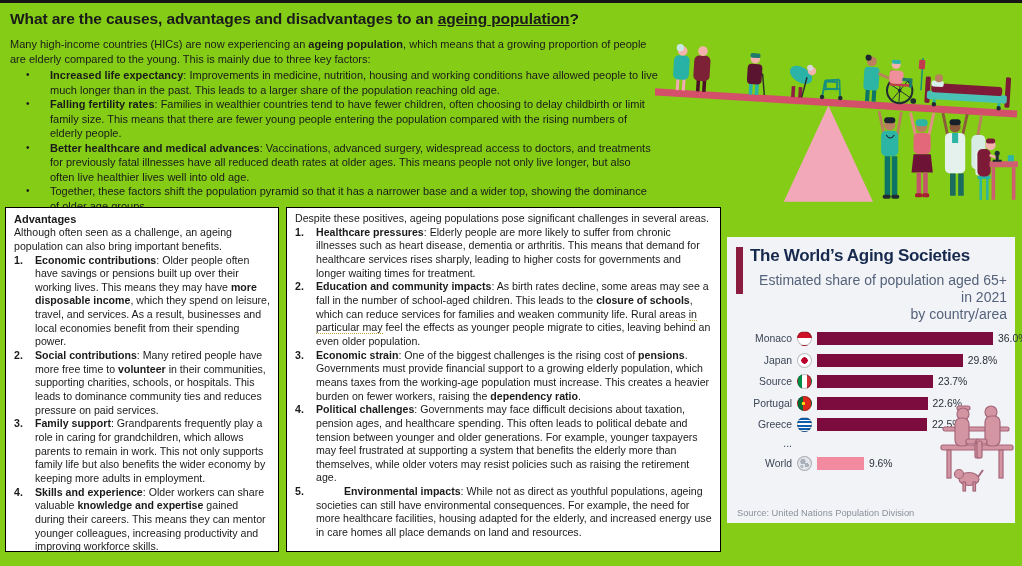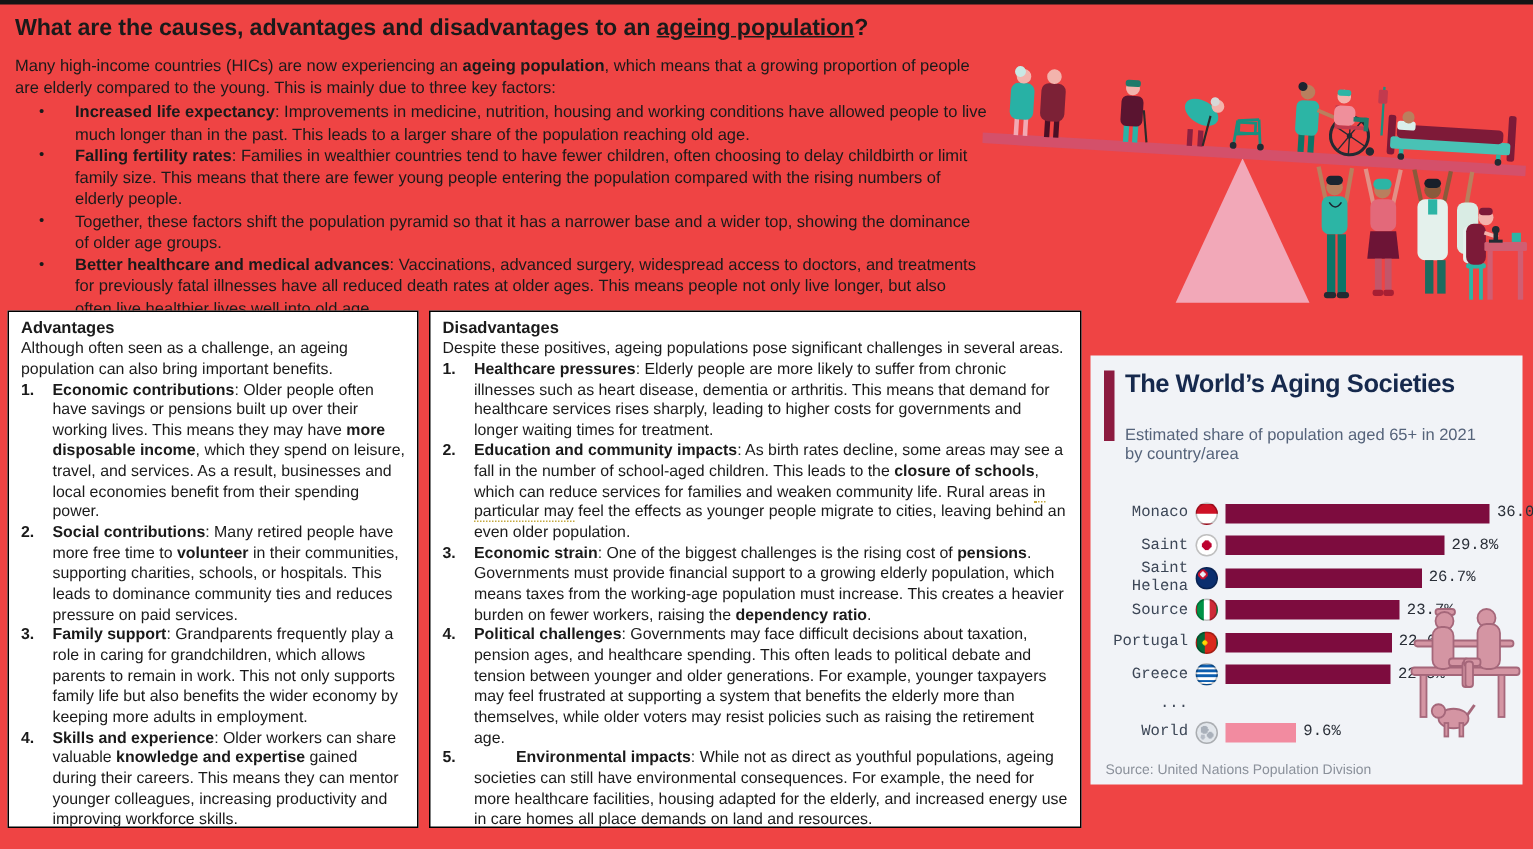--- a/index.html
+++ b/index.html
@@ -1,16 +1,16 @@
 <!DOCTYPE html>
 <html><head>
 <meta charset="utf-8">
 <style>
   html,body{margin:0;padding:0;background:#fff;}
-  .page{position:relative;width:1022px;height:566px;background:#ef4444;overflow:hidden;
+  .page{position:relative;width:1022px;height:566px;background:#84cc16;overflow:hidden;
         font-family:"Liberation Sans",sans-serif;color:#1a1a1a;}
   .top-rule{position:absolute;left:0;top:0;width:100%;height:3px;background:#151515;}
   
   .doc-title{position:absolute;left:10px;top:10px;width:650px;margin:0;
              font-size:15.5px;font-weight:700;letter-spacing:-0.1px;}
   .intro{position:absolute;left:10px;top:37px;width:648px;font-size:11px;line-height:1.32;}
   .intro p{margin:0 0 2px 0;}
   .intro ul{margin:2px 0 0 0;padding:0;list-style:none;}
   .intro li{position:relative;padding-left:40px;margin:0;}
   .intro li::before{content:"•";position:absolute;left:16px;top:0;font-size:10px;}
@@ -24,22 +24,22 @@
   .box .num{flex:none;width:21px;font-weight:700;}
   .box .itext{flex:1;}
   #advantages-box{left:5px;top:207px;width:274px;height:345px;}
   #disadvantages-box{left:286px;top:207px;width:435px;height:345px;}
   .dotted-u{border-bottom:1.6px dotted #c3a73e;}
   
   .chart{position:absolute;left:727px;top:237px;width:288px;height:286px;background:#f1f3f7;}
   .chart-header{display:flex;align-items:flex-start;padding:10px 8px 2px 9px;}
   .accent-bar{flex:none;width:7px;height:47px;background:#8c1b40;margin-right:7px;}
   .ctitle{font-size:17px;font-weight:800;color:#16294d;line-height:1.1;letter-spacing:-0.3px;margin:0;}
-  .csub{font-size:11px;color:#55637a;line-height:1.22;margin-top:18px;}
-  .chart-rows{margin-top:19px;padding-left:8px;font-family:Liberation Mono, monospace;}
+  .csub{font-size:14px;color:#55637a;line-height:1.22;margin-top:6px;text-align:right;}
+  .chart-rows{margin-top:3px;padding-left:8px;}
   .crow{display:flex;align-items:center;height:21.5px;}
   .crow.cell{height:17px;}
   .clabel{flex:none;width:57px;text-align:right;font-size:10.4px;color:#3c4656;}
   .flag{flex:none;width:15px;height:15px;border-radius:50%;margin:0 5px 0 5px;
         border:0.5px solid rgba(0,0,0,.25);background:#fff;box-sizing:border-box;}
   .cbar{height:13px;background:#7d0c3e;margin-right:5px;flex:none;}
   .cbar.light{background:#f28ba0;}
   .cval{font-size:10.4px;color:#2a2f38;}
   .flag-monaco{background:linear-gradient(180deg,#ce1126 0 50%,#fff 50%);}
   .flag-japan{background:radial-gradient(circle at 50% 50%,#bc002d 0 34%,#fff 35%);}
@@ -68,22 +68,22 @@
 <div class="page">
   <div class="top-rule"></div>
 
   <h1 class="doc-title"><span>What are the causes, advantages and disadvantages to an </span><span style="text-decoration: underline;">ageing population</span><span>?</span></h1>
 
   <div class="intro">
     <p><span>Many high-income countries (HICs) are now experiencing an </span><span style="font-weight: 700;">ageing population</span><span>, which means that a growing proportion of people are elderly compared to the young. This is mainly due to three key factors:</span></p>
     <ul>
       <li><span class="itext"><span style="font-weight: 700;">Increased life expectancy</span><span>: Improvements in medicine, nutrition, housing and working conditions have allowed people to live much longer than in the past. This leads to a larger share of the population reaching old age.</span></span></li>
       <li><span class="itext"><span style="font-weight: 700;">Falling fertility rates</span><span>: Families in wealthier countries tend to have fewer children, often choosing to delay childbirth or limit family size. This means that there are fewer young people entering the population compared with the rising numbers of elderly people.</span></span></li>
+      <li><span class="itext"><span style="font-weight: 700;">Better healthcare and medical advances</span><span>: Vaccinations, advanced surgery, widespread access to doctors, and treatments for previously fatal illnesses have all reduced death rates at older ages. This means people not only live longer, but also often live healthier lives well into old age.</span></span></li>
       <li><span class="itext"><span>Together, these factors shift the population pyramid so that it has a narrower base and a wider top, showing the dominance of older age groups.</span></span></li>
-      <li><span class="itext"><span style="font-weight: 700;">Better healthcare and medical advances</span><span>: Vaccinations, advanced surgery, widespread access to doctors, and treatments for previously fatal illnesses have all reduced death rates at older ages. This means people not only live longer, but also often live healthier lives well into old age.</span></span></li>
     </ul>
   </div>
 
   <svg class="seesaw-illo" width="365" height="205" viewBox="0 0 360 200" aria-hidden="true">
     <polygon points="171,101 127,196 215,196" fill="#f2a8b8"></polygon>
     <g transform="rotate(3.5 0 84)">
       <rect x="0" y="84" width="358" height="7" fill="#d4506a"></rect>
 
       <rect x="20.5" y="72.5" width="3" height="12" fill="#f2a9b2"></rect>
         <rect x="26.5" y="73" width="3" height="11.5" fill="#f2a9b2"></rect>
@@ -227,21 +227,20 @@
           <span class="itext"><span style="font-weight: 700;">Family support</span><span>: Grandparents frequently play a role in </span><span style="font-weight: 400;">caring for grandchildren</span><span>, which allows parents to remain in work. This not only supports family life but also benefits the wider economy by keeping more adults in employment.</span></span>
         </li>
       <li>
           <span class="num">4.</span>
           <span class="itext"><span style="font-weight: 700;">Skills and experience</span><span>: Older workers can share valuable </span><span style="font-weight: 700;">knowledge and expertise</span><span> gained during their careers. This means they can mentor younger colleagues, increasing productivity and improving workforce skills.</span></span>
         </li>
     </ol>
   </div>
 
   <div class="box" id="disadvantages-box">
-    <h2>Disadvantages</h2>
     <p class="box-intro">Despite these positives, ageing populations pose significant challenges in several areas.</p>
     <ol>
       <li>
           <span class="num">1.</span>
           <span class="itext"><span style="font-weight: 700;">Healthcare pressures</span><span>: Elderly people are more likely to suffer from chronic illnesses such as heart disease, dementia or arthritis. This means that demand for healthcare services rises sharply, leading to higher costs for governments and longer waiting times for treatment.</span></span>
         </li>
       <li>
           <span class="num">2.</span>
           <span class="itext"><span style="font-weight: 700;">Education and community impacts</span><span>: As birth rates decline, some areas may see a fall in the number of school-aged children. This leads to the </span><span style="font-weight: 700;">closure of schools</span><span>, which can reduce services for families and weaken community life. Rural areas </span><span class="dotted-u">in particular may</span><span> feel the effects as younger people migrate to cities, leaving behind an even older population.</span></span>
         </li>
@@ -272,30 +271,24 @@
       </div>
     </div>
     <div class="chart-rows">
         <div class="crow">
           <span class="clabel">Monaco</span>
           <span class="flag flag-monaco"></span>
           <div class="cbar" style="width: 176px; background: rgb(125, 12, 62);"></div>
           <span class="cval">36.0%</span>
         </div>
         <div class="crow">
-          <span class="clabel">Saint</span>
+          <span class="clabel">Japan</span>
           <span class="flag flag-japan"></span>
           <div class="cbar" style="width: 145.7px; background: rgb(125, 12, 62);"></div>
           <span class="cval">29.8%</span>
-        </div>
-        <div class="crow">
-          <span class="clabel">Saint Helena</span>
-          <span class="flag flag-saint-helena"></span>
-          <div class="cbar" style="width: 130.5px; background: rgb(125, 12, 62);"></div>
-          <span class="cval">26.7%</span>
         </div>
         <div class="crow">
           <span class="clabel">Source</span>
           <span class="flag flag-italy"></span>
           <div class="cbar" style="width: 115.9px; background: rgb(125, 12, 62);"></div>
           <span class="cval">23.7%</span>
         </div>
         <div class="crow">
           <span class="clabel">Portugal</span>
           <span class="flag flag-portugal"></span>

